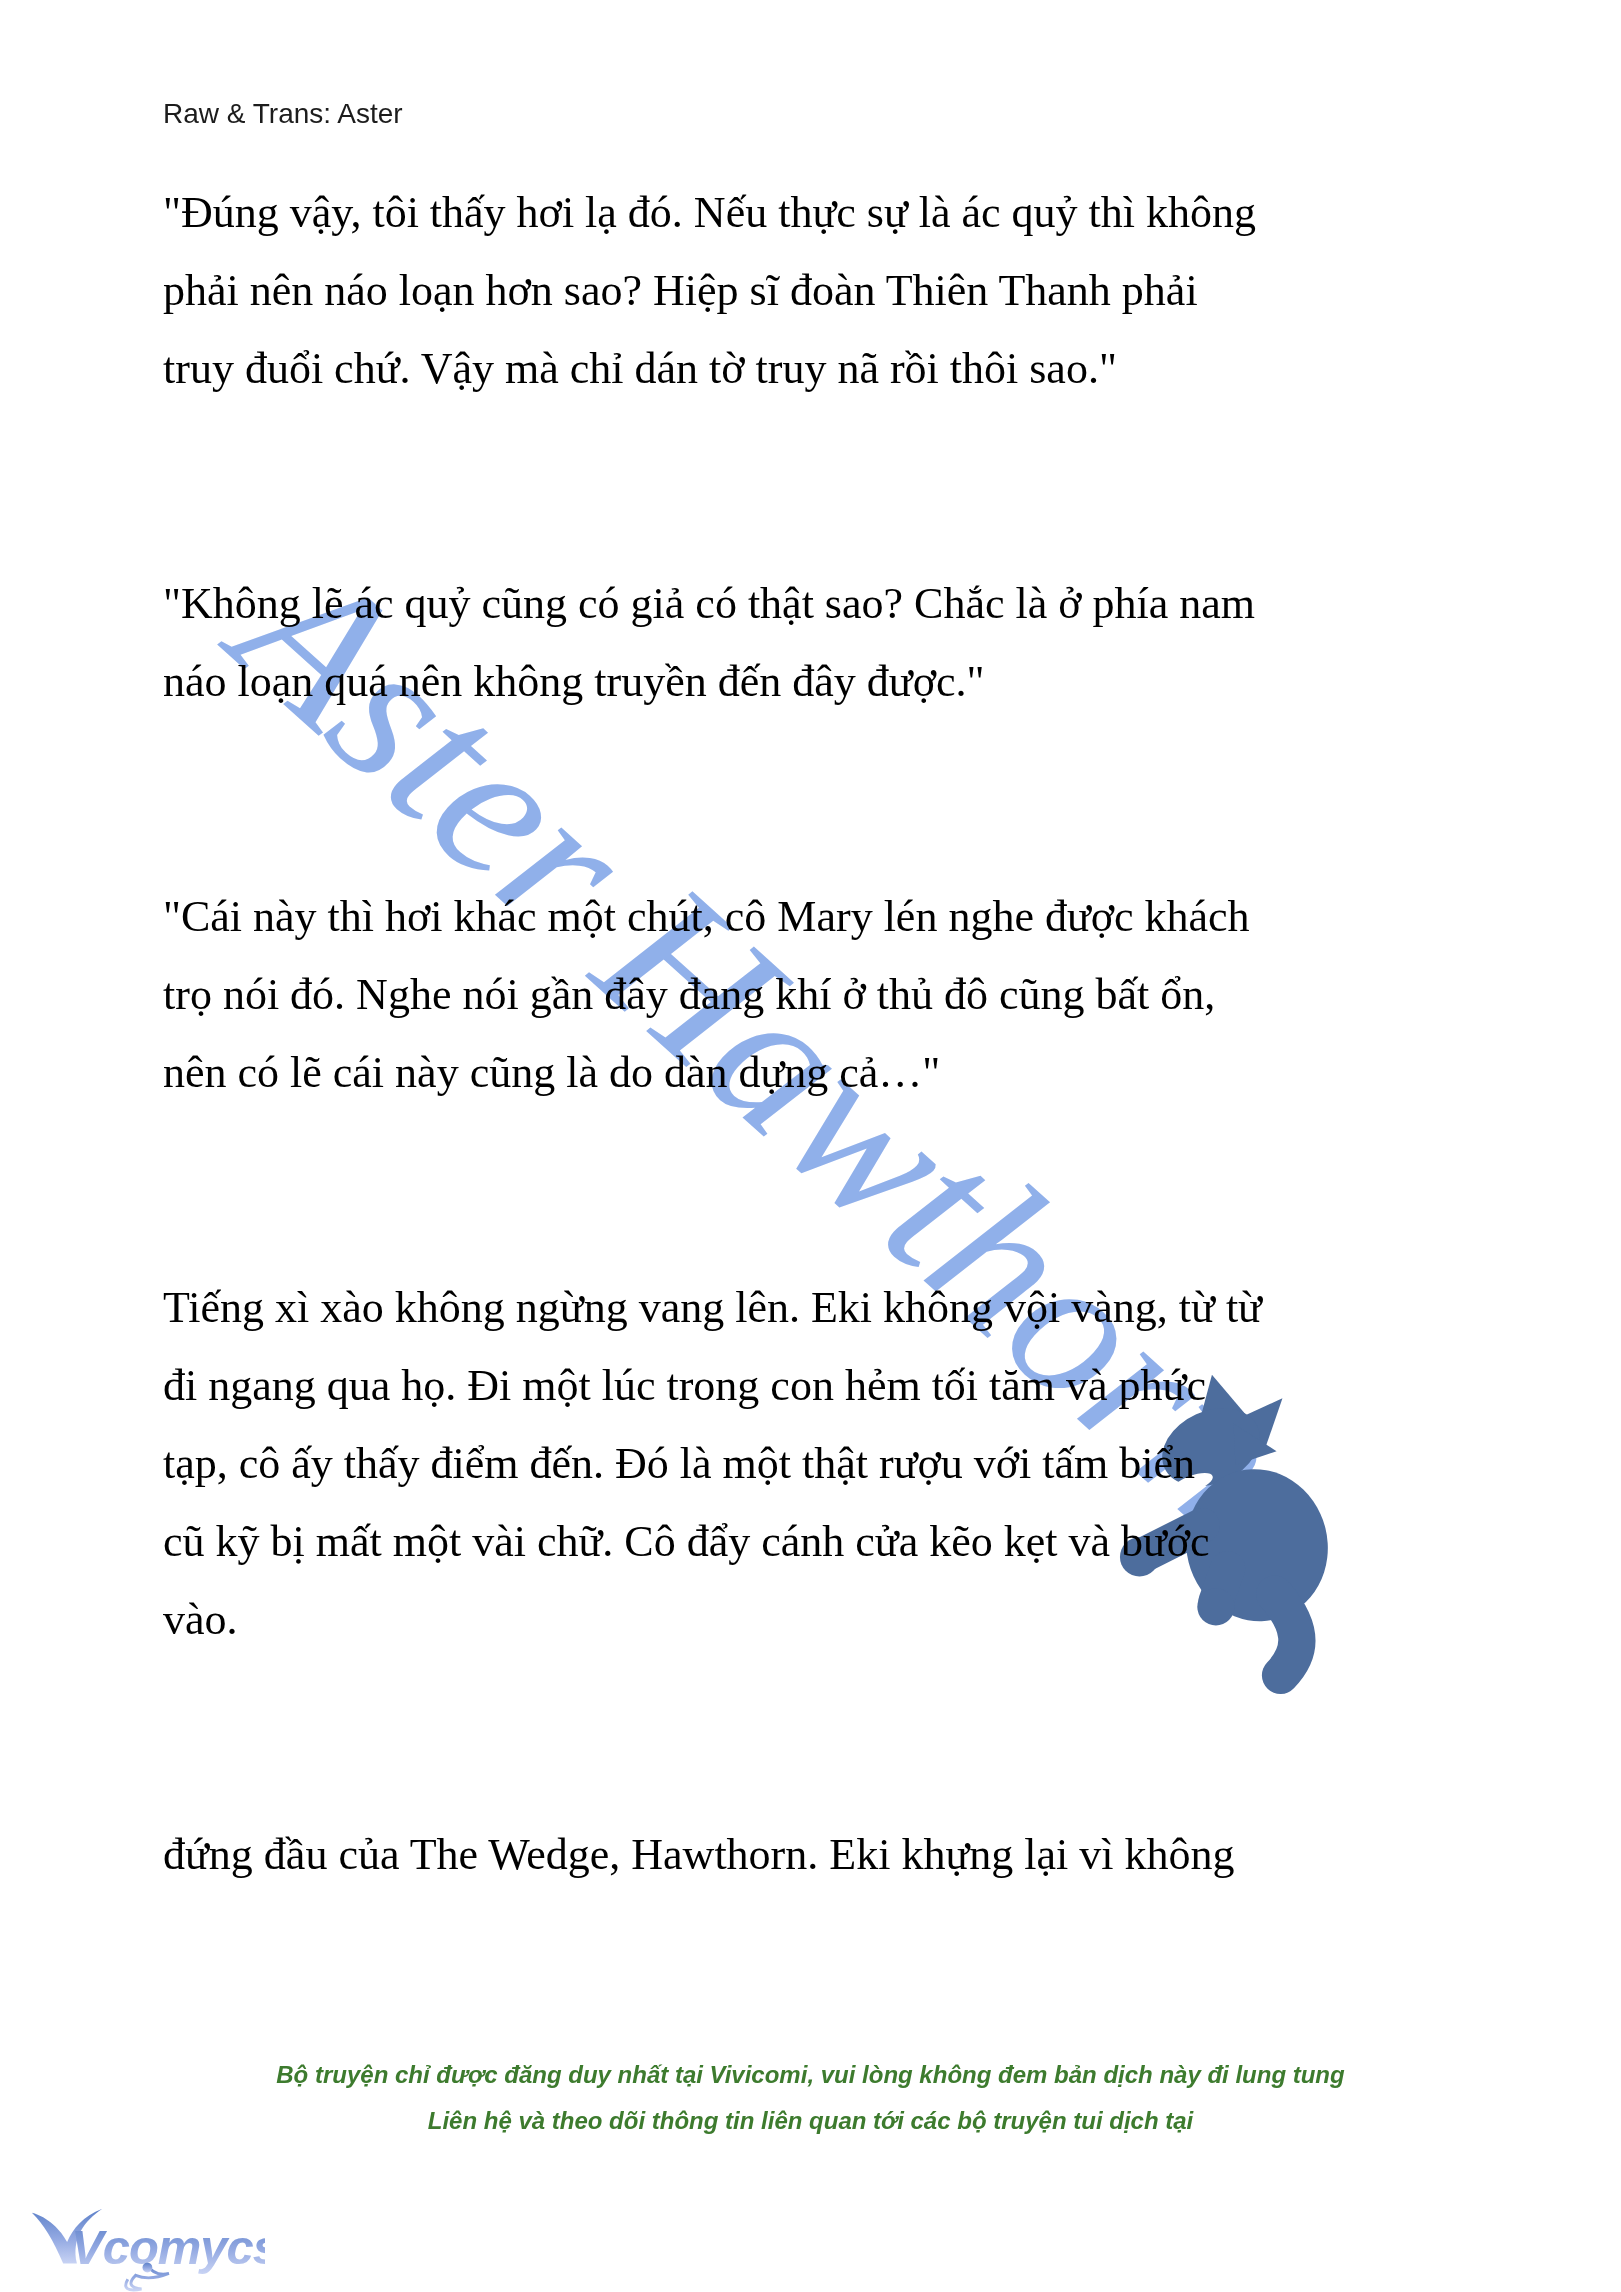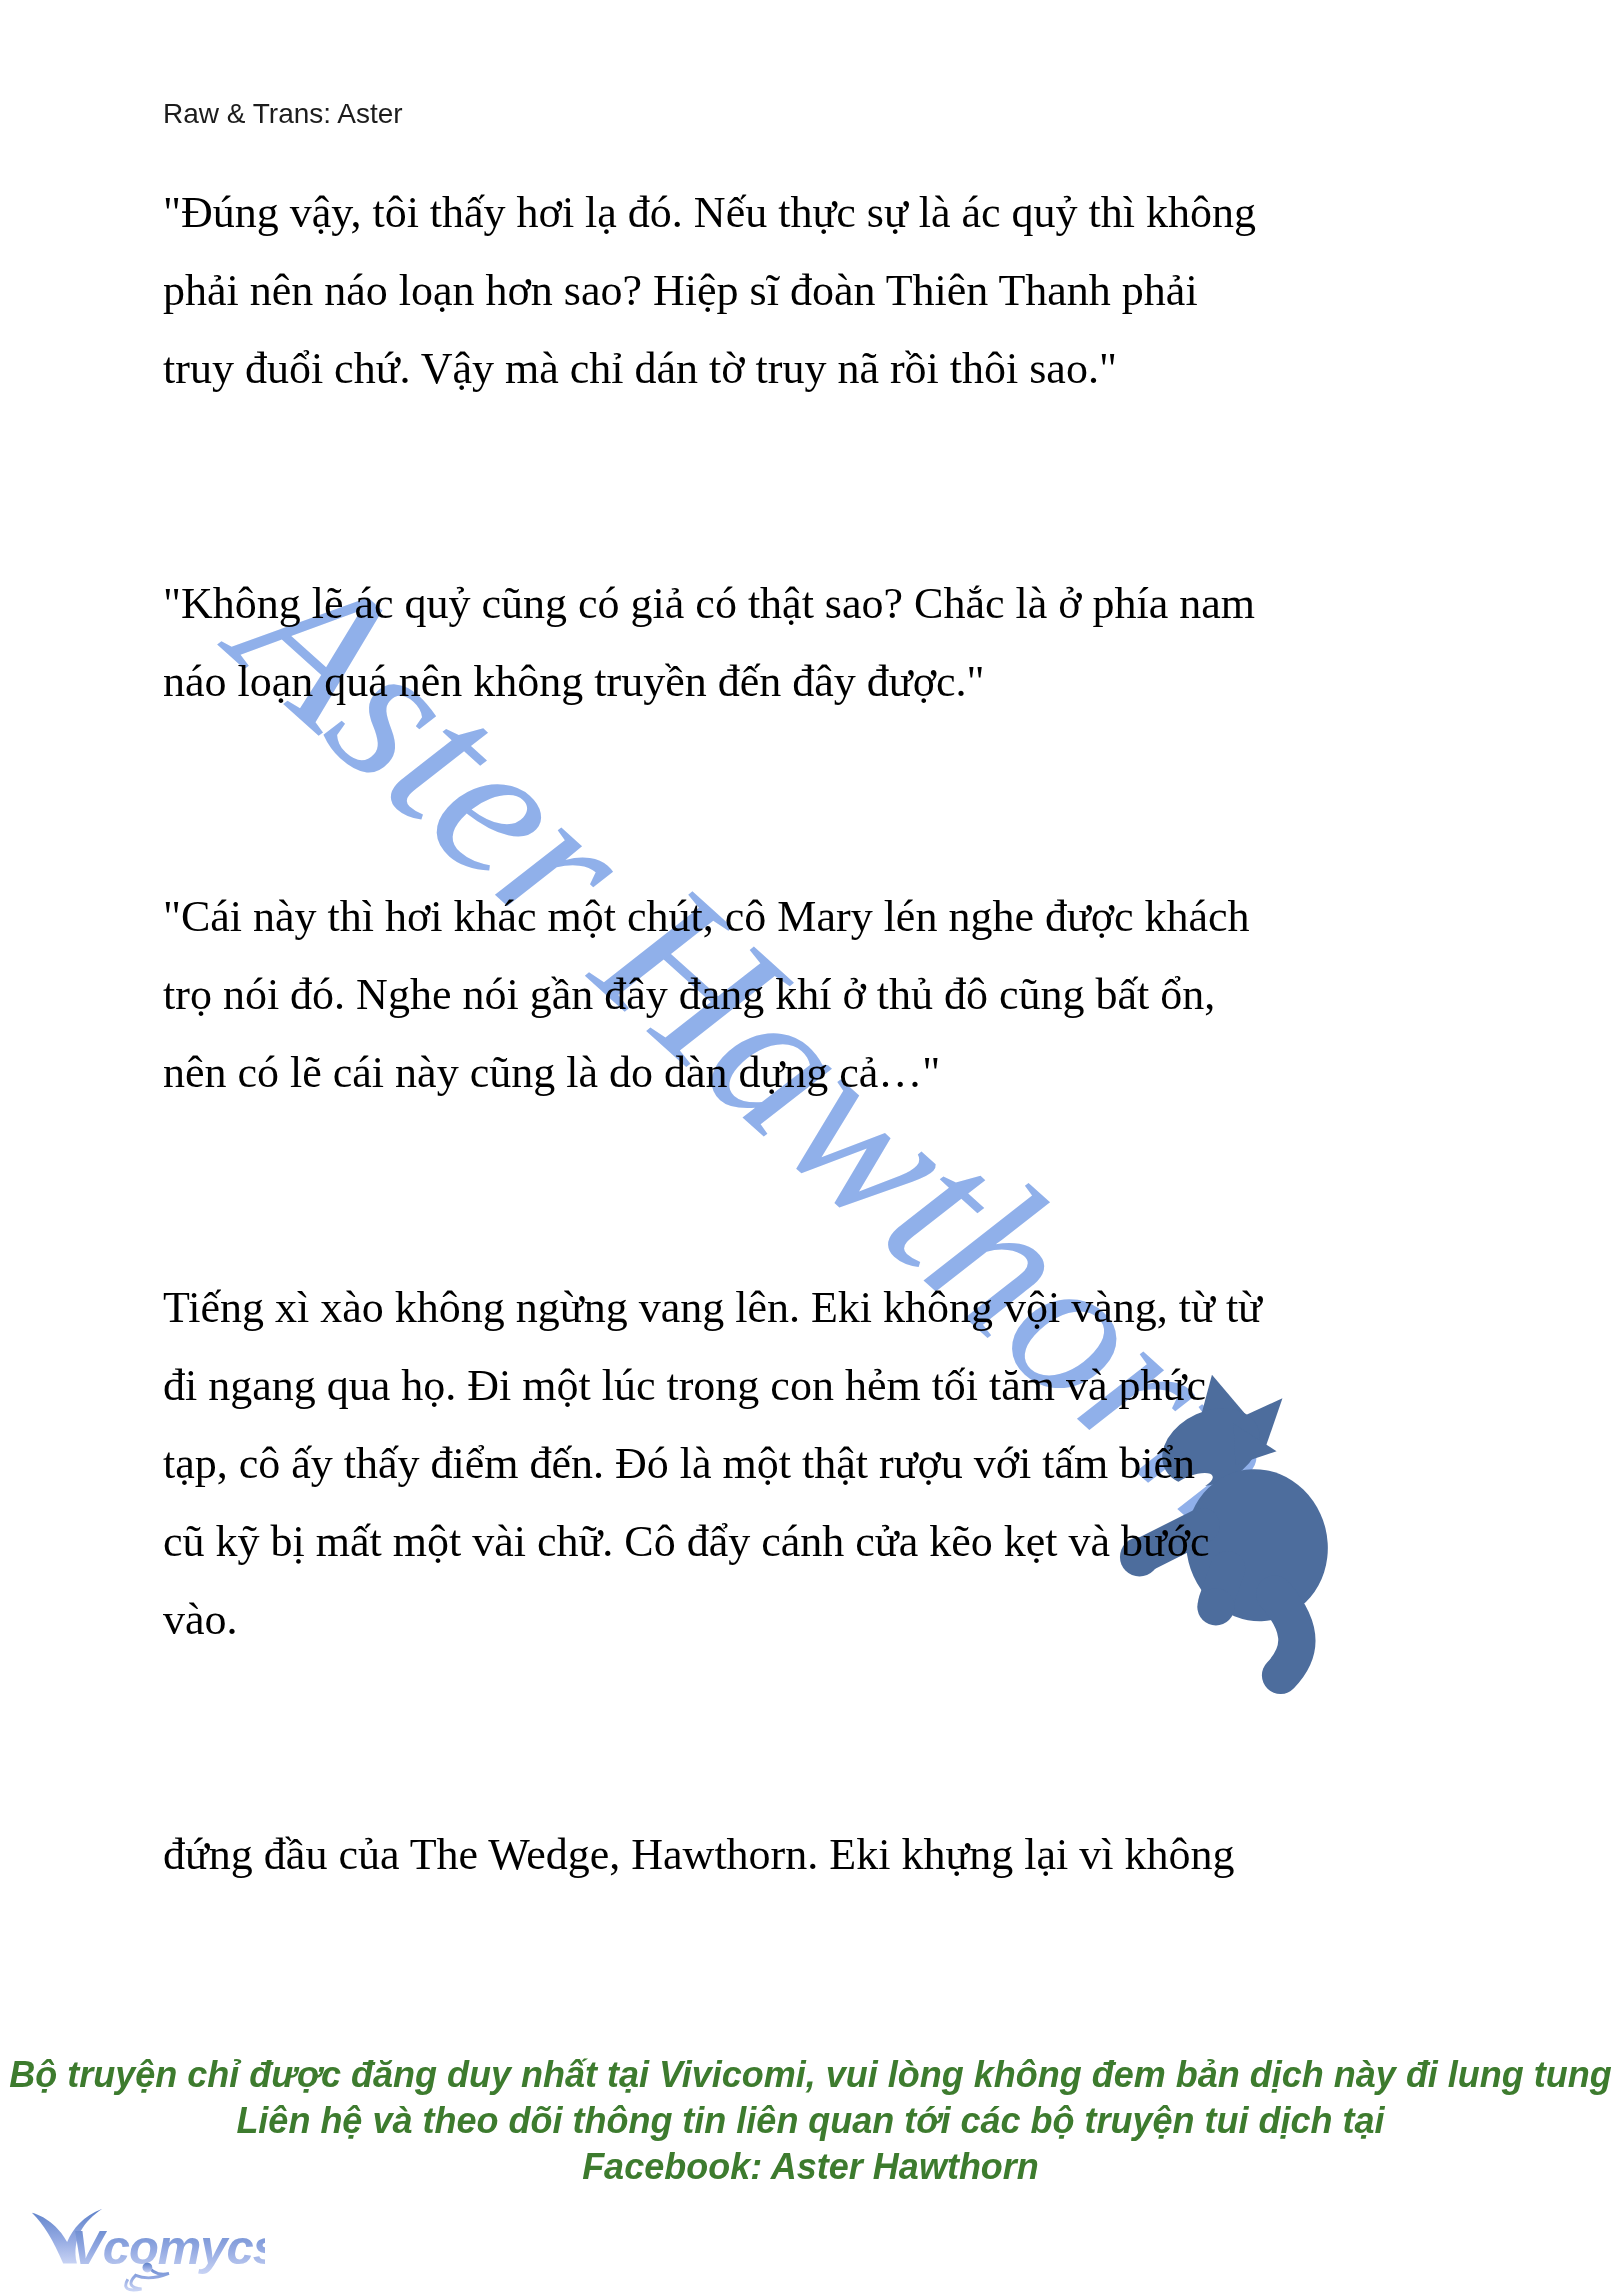--- a/index.html
+++ b/index.html
@@ -38,21 +38,21 @@
     white-space:nowrap;
   }
   .footer-note {
     position:absolute;
     left:0; top:2052px;
     width:1621px;
     text-align:center;
     font-family:"Liberation Sans", sans-serif;
     font-weight:bold;
     font-style:italic;
-    font-size:36px;
+    font-size:24px;
     line-height:46px;
     color:#3d7b2e;
     z-index:2;
   }
   .logo-wrap {
     position:absolute;
     left:19.6px; top:2199px;
     z-index:2;
   }
 </style>
@@ -111,21 +111,20 @@
       <div class="paragraph-line">vào.</div>
     </div>
     <div class="paragraph">
       <div class="paragraph-line">đứng đầu của The Wedge, Hawthorn. Eki khựng lại vì không</div>
     </div>
   </div>
 
   <div class="footer-note">
     <div>Bộ truyện chỉ được đăng duy nhất tại Vivicomi, vui lòng không đem bản dịch này đi lung tung</div>
     <div>Liên hệ và theo dõi thông tin liên quan tới các bộ truyện tui dịch tại</div>
-    <div>Facebook: Aster Hawthorn</div>
   </div>
 
   <div class="logo-wrap">
     <svg width="245" height="93" viewBox="0 0 250 95">
       <defs>
         <linearGradient id="logoGrad" x1="0" y1="0" x2="0" y2="1">
           <stop offset="0" stop-color="#5d81c9"></stop>
           <stop offset="0.55" stop-color="#93a9e2"></stop>
           <stop offset="1" stop-color="#c8d3f4"></stop>
         </linearGradient>

